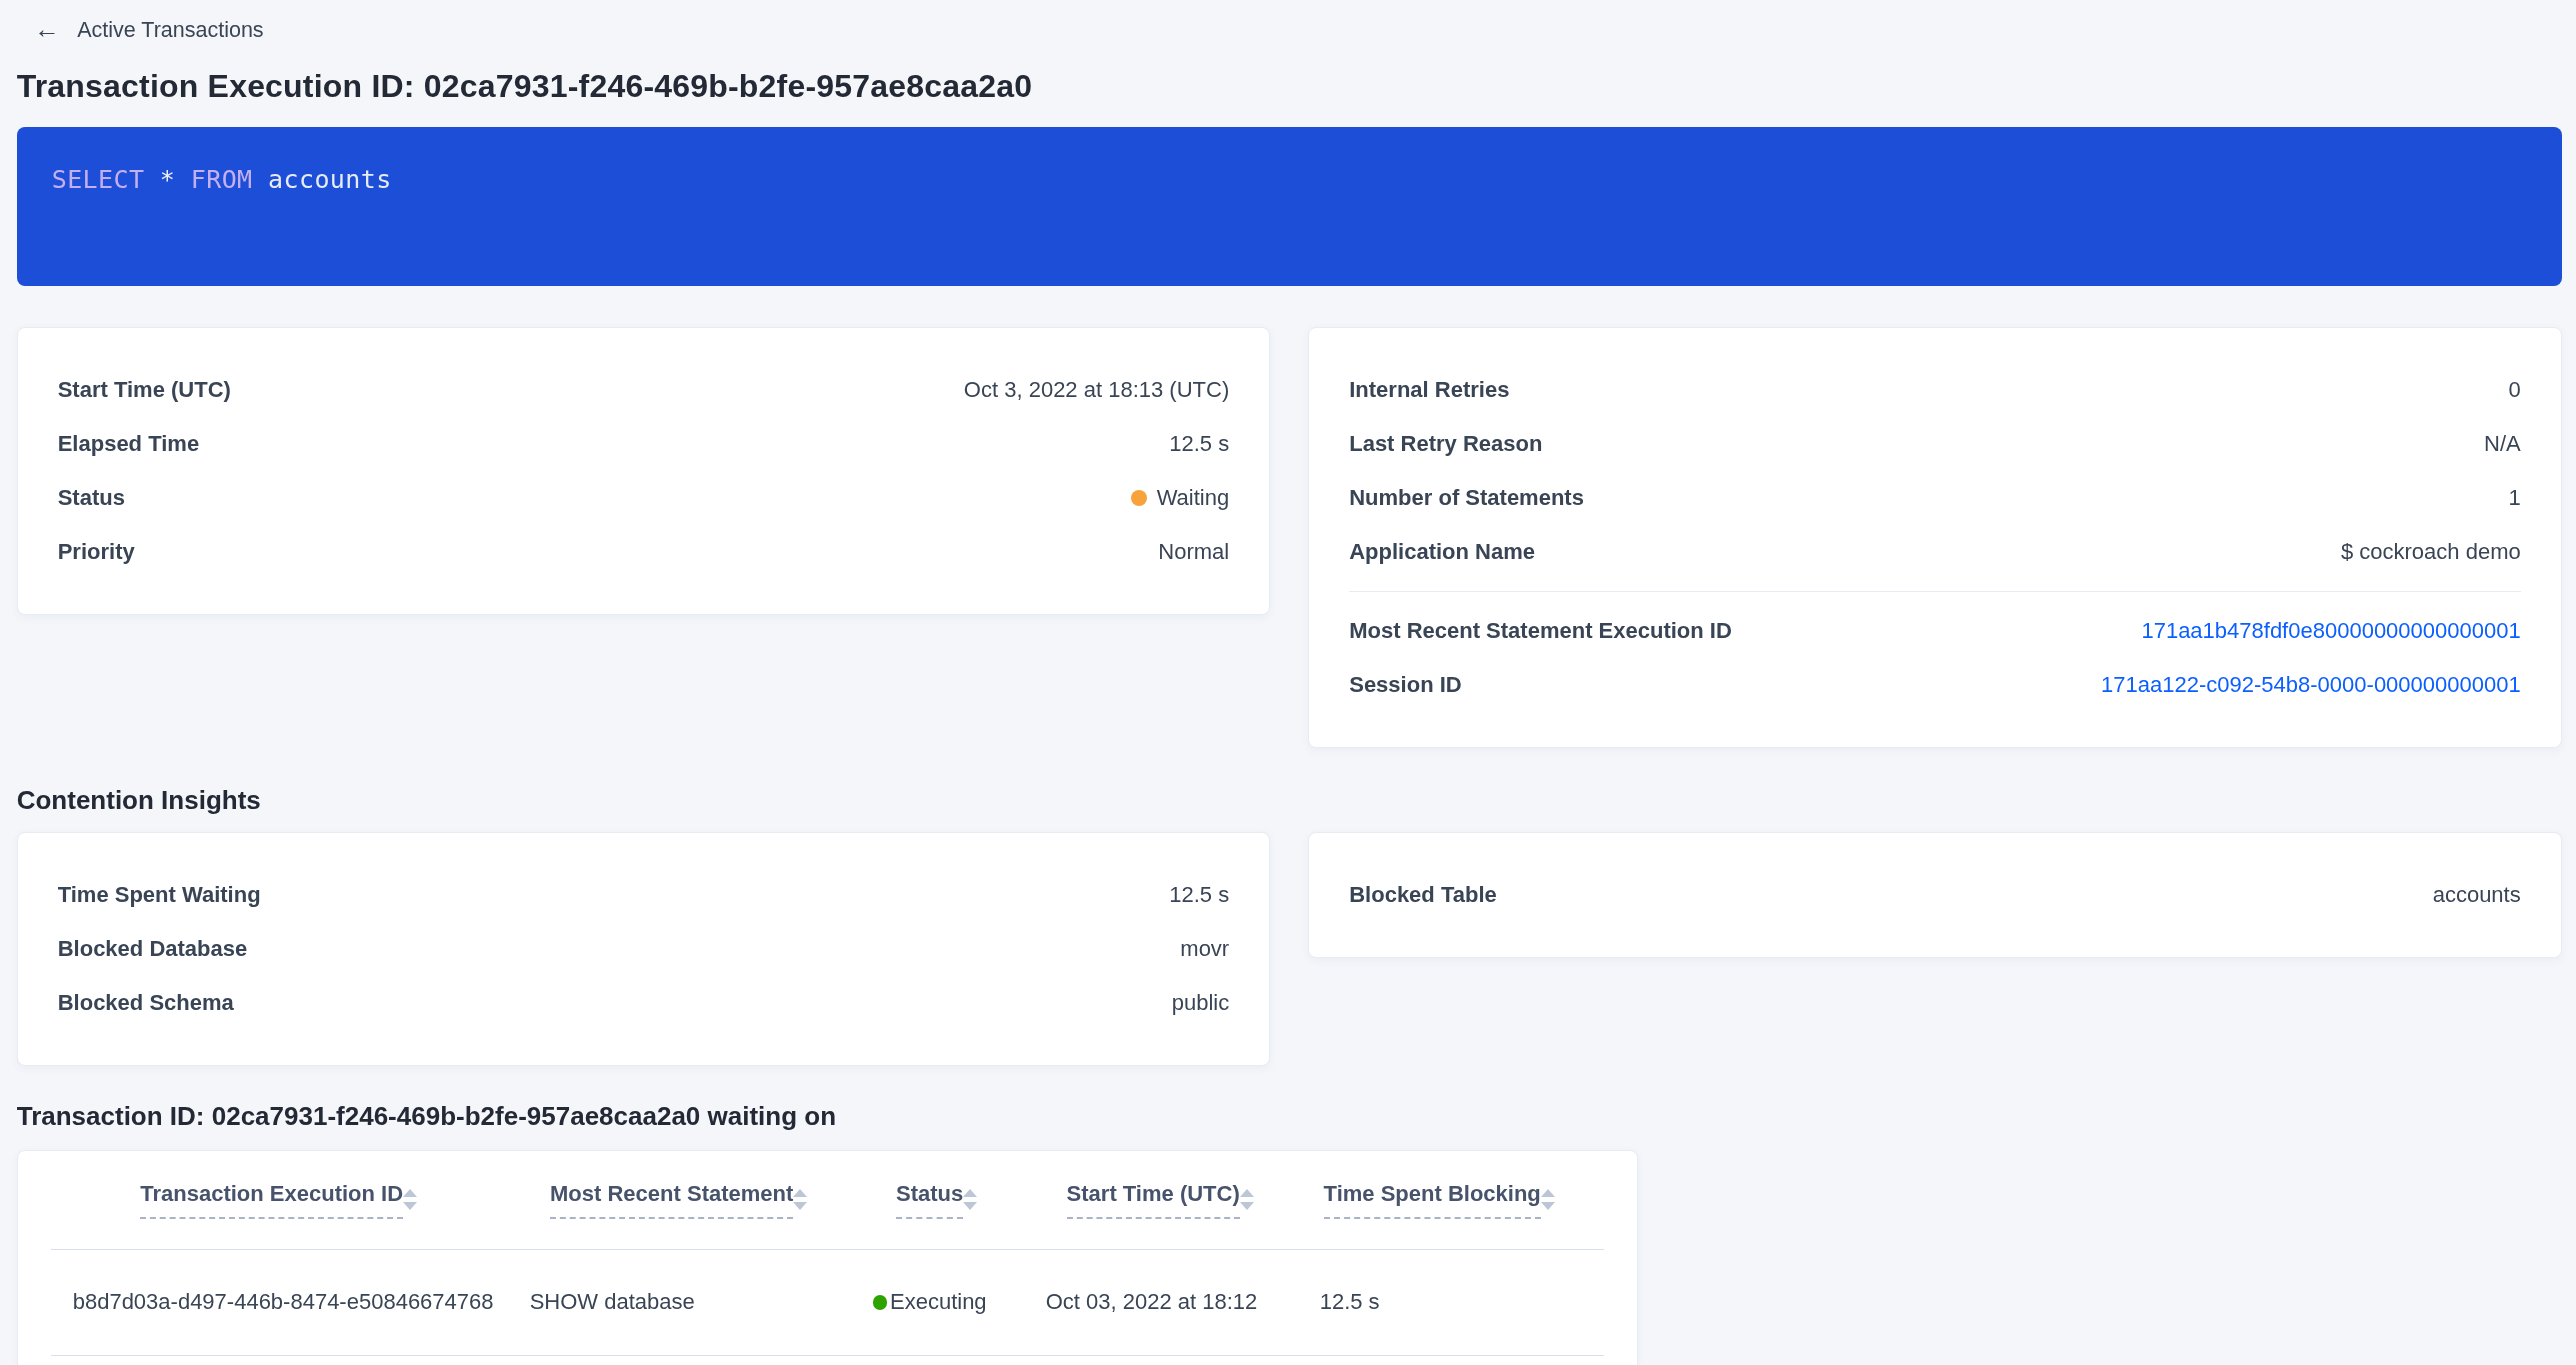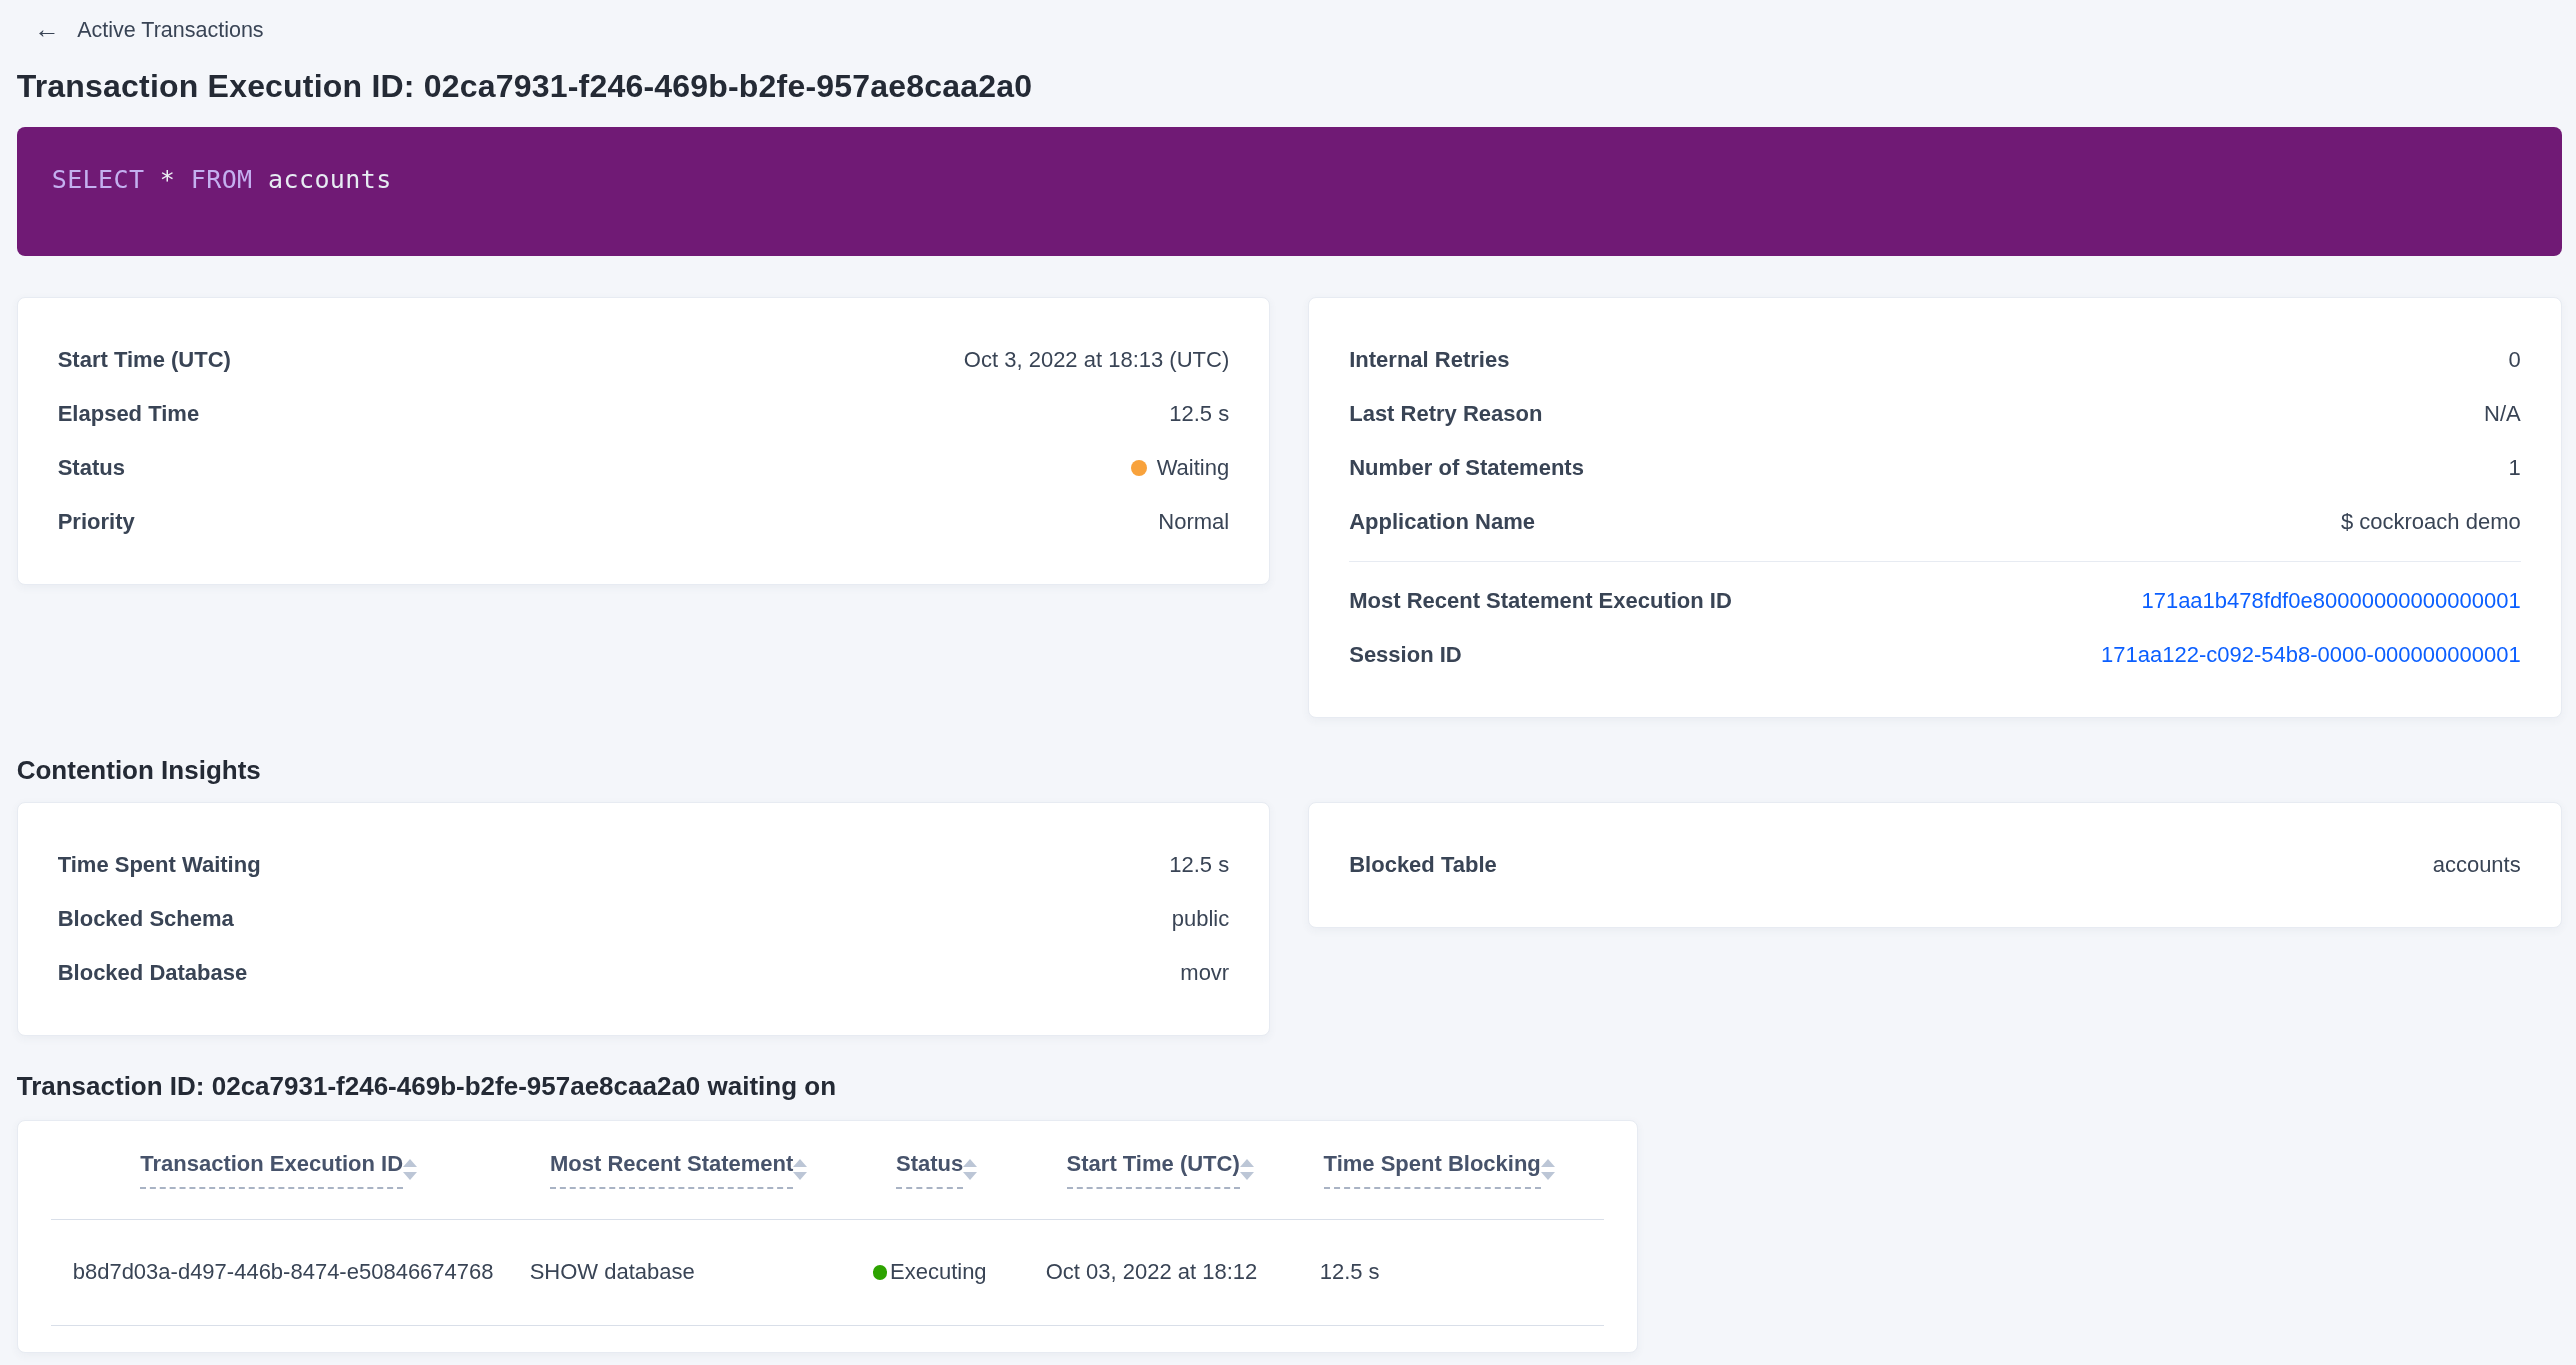--- a/index.html
+++ b/index.html
@@ -22,22 +22,22 @@
 
   
   .page-title {
     margin-top:20.7px;
     font-size:32px; font-weight:700; color:#242a35;
     letter-spacing:0.2px;
   }
 
   
   .sql-box {
-    margin-top:22px; height:129px;
-    background:#701a75; border-radius:8px;
+    margin-top:22px; height:159px;
+    background:#1d4ed8; border-radius:8px;
     padding:38px 35px;
   }
   .sql-code {
     font-family:"DejaVu Sans Mono", monospace;
     font-size:25px; color:#e7ecf3; letter-spacing:0.4px;
   }
   .sql-kw { color:var(--sql-keyword); }
   .sql-star { color:#eef1f6; }
 
   
@@ -192,26 +192,26 @@
   <h2 class="section-heading">Contention Insights</h2>
 
   <div class="cards-row contention">
 
     <div class="card">
       <div class="kv-row">
         <span class="kv-label">Time Spent Waiting</span>
         <span class="kv-value">12.5 s</span>
       </div>
       <div class="kv-row">
+        <span class="kv-label">Blocked Database</span>
+        <span class="kv-value">movr</span>
+      </div>
+      <div class="kv-row">
         <span class="kv-label">Blocked Schema</span>
         <span class="kv-value">public</span>
-      </div>
-      <div class="kv-row">
-        <span class="kv-label">Blocked Database</span>
-        <span class="kv-value">movr</span>
       </div>
     </div>
 
     <div class="card">
       <div class="kv-row">
         <span class="kv-label">Blocked Table</span>
         <span class="kv-value">accounts</span>
       </div>
     </div>
 

